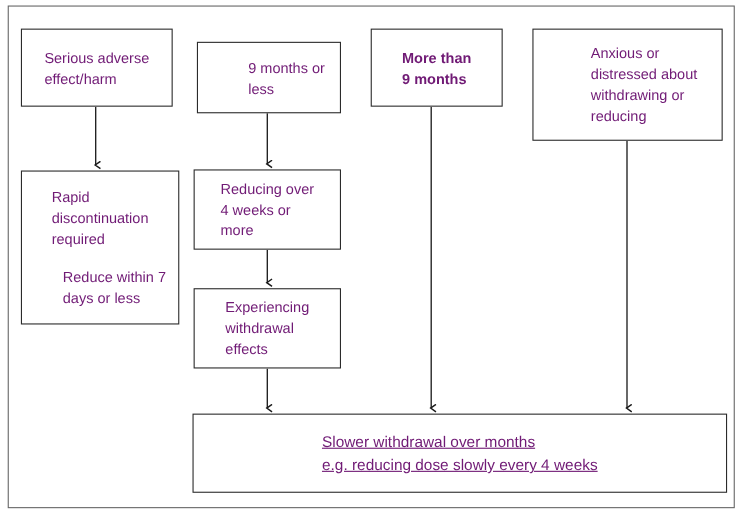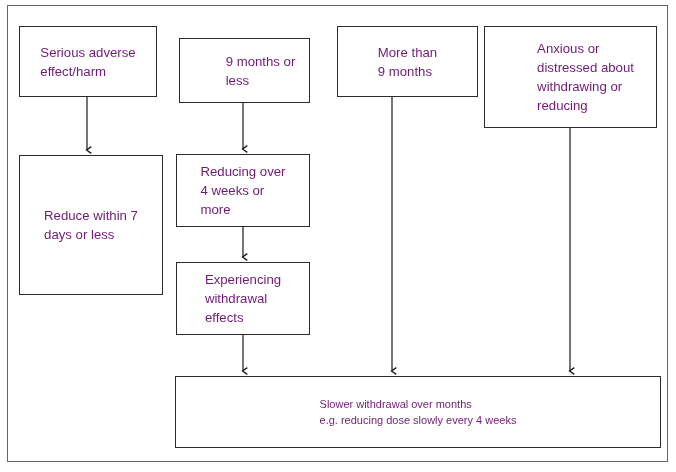--- a/index.html
+++ b/index.html
@@ -53,22 +53,23 @@
   }
   .svg-layer {
     position: absolute;
     left: 0;
     top: 0;
     width: 676px;
     height: 472px;
     pointer-events: none;
   }
   .node-wide {
-    font-size: 11px;
+    font-size: 14px;
     line-height: 1.5;
+    text-decoration: underline;
   }
 </style>
 </head>
 <body>
 
 <div id="canvas">
 
   <div class="outer-frame"></div>
 
   <svg class="svg-layer" viewBox="0 0 676 472" xmlns="http://www.w3.org/2000/svg">
@@ -110,37 +111,42 @@
     </div>
   </div>
 
   <div class="node" style="left:179px; top:38px; width:131px; height:65px;padding-left:36px;">
     <div class="para">
       <span>9 months or</span><br>
       <span>less</span>
     </div>
   </div>
 
-  <div class="node" style="left:337px; top:26px; width:141px; height:71px;">
+  <div class="node" style="left:337px; top:26px; width:120px; height:71px;font-weight:bold;">
     <div class="para">
       <span>More than</span><br>
       <span>9 months</span>
     </div>
   </div>
 
   <div class="node" style="left:484px; top:26px; width:173px; height:102px;padding-left:34px;">
     <div class="para">
       <span>Anxious or</span><br>
       <span>distressed about</span><br>
       <span>withdrawing or</span><br>
       <span>reducing</span>
     </div>
   </div>
 
   <div class="node" style="left:19px; top:155px; width:144px; height:140px;">
+    <div class="para">
+      <span>Rapid</span><br>
+      <span>discontinuation</span><br>
+      <span>required</span>
+    </div>
     <div class="para">
       <span>Reduce within 7</span><br>
       <span>days or less</span>
     </div>
   </div>
 
   <div class="node" style="left:176px; top:154px; width:134px; height:73px;">
     <div class="para">
       <span>Reducing over</span><br>
       <span>4 weeks or</span><br>

